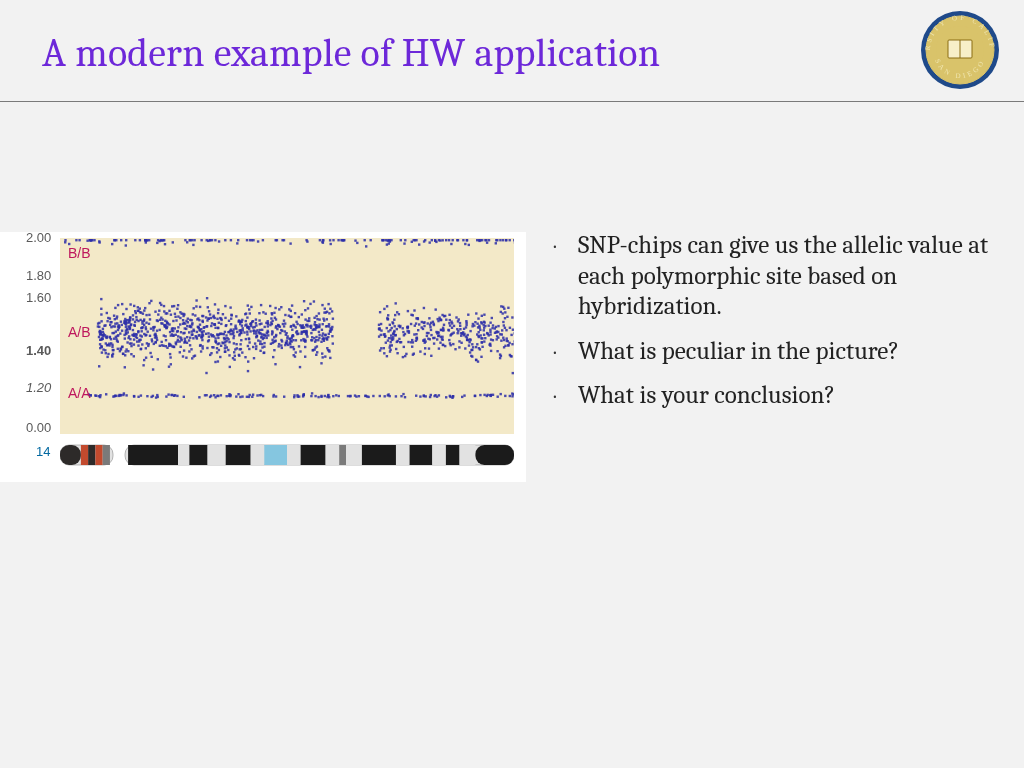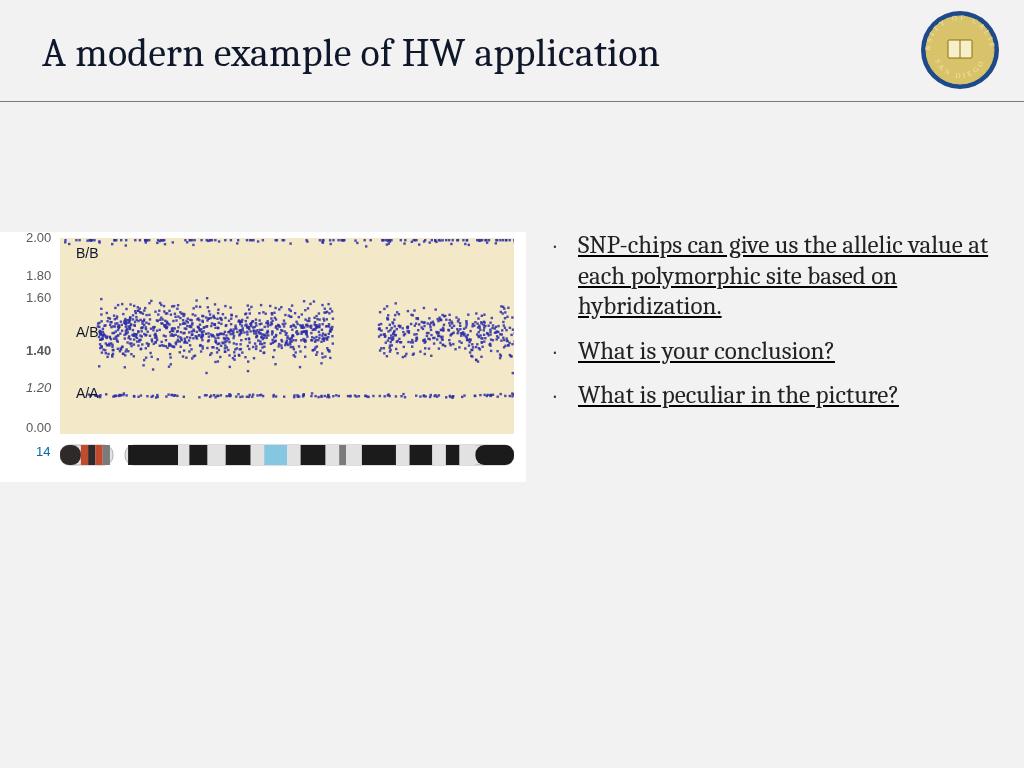--- a/index.html
+++ b/index.html
@@ -14,21 +14,21 @@
     top: 0; left: 0; right: 0;
     height: 102px;
     border-bottom: 1px solid #7a7a7a;
   }
   .title {
     position: absolute;
     left: 42px;
     top: 30px;
     font-size: 40px;
     font-weight: 400;
-    color: #0f172a;
+    color: #6d28d9;
     letter-spacing: 0.2px;
   }
   .seal {
     position: absolute;
     right: 24px;
     top: 10px;
     width: 80px;
     height: 80px;
   }
   .seal circle.outer { fill: #1f4a8a; }
@@ -65,44 +65,43 @@
   .ytick {
     position: absolute;
     left: 26px;
     width: 32px;
     font: 13px Arial, sans-serif;
     color: #5a5a5a;
     text-align: left;
   }
   .genolabel {
     position: absolute;
-    left: 76px;
+    left: 68px;
     font: 14px Arial, sans-serif;
-    color: #0f172a;
+    color: #be185d;
   }
   .ideogram {
     position: absolute;
     left: 60px; top: 211px;
     width: 454px; height: 24px;
   }
   .chrnum {
     position: absolute;
     left: 36px; top: 212px;
     font: 13px Arial, sans-serif;
     color: #0369a1;
   }
   .band   { stroke: #777; stroke-width: 0.5; }
   .scatter .pt { fill: #2b2ea8; opacity: 0.85; }
 
   .bullets {
     position: absolute;
     left: 542px;
     top: 230px;
     width: 452px;
-    text-decoration: underline;
   }
   .bullets li {
     list-style: none;
     position: relative;
     padding-left: 36px;
     font-size: 25px;
     line-height: 1.22;
     color: #222;
     margin-bottom: 14px;
   }
@@ -1737,15 +1736,15 @@
         <rect x="372.28" y="2" width="13.620000000000012" height="20" fill="#e2e2e2" rx="0"></rect>
         <rect x="385.9" y="2" width="13.620000000000012" height="20" fill="#1b1b1b" rx="0"></rect>
         <rect x="399.52" y="2" width="15.890000000000015" height="20" fill="#e2e2e2" rx="0"></rect>
         <rect x="415.41" y="2" width="38.58999999999998" height="20" fill="#1b1b1b" rx="9"></rect>
       </g>
   </svg>
 </div>
 
 <ul class="bullets">
   <li>SNP-chips can give us the allelic value at each polymorphic  site based on hybridization.</li>
+  <li>What is peculiar in the picture?</li>
   <li>What is your conclusion?</li>
-  <li>What is peculiar in the picture?</li>
 </ul>
 
 </body></html>

